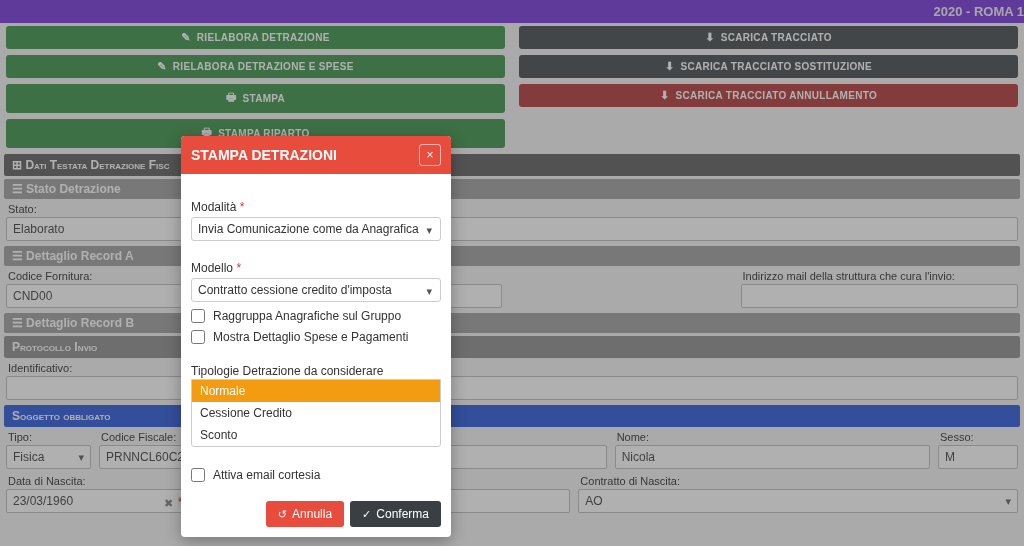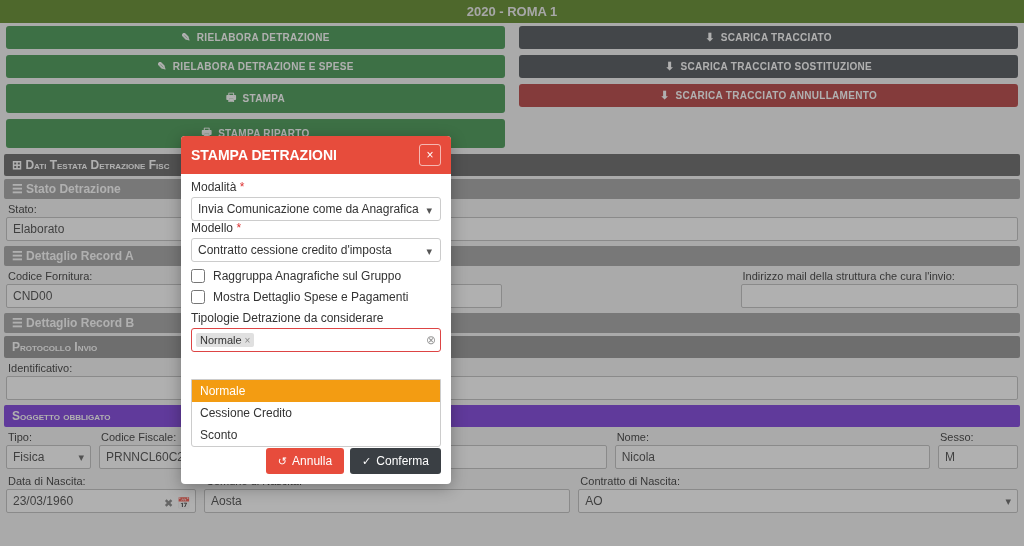--- a/index.html
+++ b/index.html
@@ -1,17 +1,17 @@
 <!DOCTYPE html>
 <html><head>
 <meta charset="utf-8">
 <style>
   * { box-sizing: border-box; margin:0; padding:0; }
   body { font-family: Arial, Helvetica, sans-serif; font-size:12px; background:#f5f5f5; color:#333; width:1024px; height:546px; overflow:hidden; position:relative; }
-  .header { background:#4d7c0f; color:#eee; text-align:center; font-weight:bold; padding:4px 0; font-size:13px; }
+  .header { background:#6d28d9; color:#eee; text-align:right; font-weight:bold; padding:4px 0; font-size:13px; }
   .btn-row { display:flex; gap:14px; padding:3px 6px; }
   .btn-row .col { flex:1; }
   .action-btn { width:100%; border:none; border-radius:3px; color:#fff; font-weight:bold; font-size:10px; padding:5px 0; display:flex; align-items:center; justify-content:center; gap:6px; cursor:pointer; letter-spacing:0.3px; }
   .green { background:#2e8b3d; }
   .dark  { background:#3a3f44; }
   .red   { background:#b02a2a; }
   .section-header { background:#555; color:#fff; padding:4px 8px; font-weight:bold; font-size:12px; border-radius:2px; margin:3px 4px 0 4px; font-variant:small-caps; }
   .sub-header { background:#999; color:#fff; padding:3px 8px; font-weight:bold; font-size:12px; border-radius:2px; margin:3px 4px 0 4px; }
   .field-row { display:flex; padding:2px 6px; gap:8px; }
   .field { display:flex; flex-direction:column; }
@@ -19,21 +19,21 @@
   .field-box { background:#fff; border:1px solid #bbb; border-radius:2px; height:24px; line-height:22px; padding:0 6px; font-size:12px; position:relative; }
   .select-caret::after { content:"▾"; position:absolute; right:6px; top:0; font-size:11px; color:#555; }
   .date-icons { position:absolute; right:4px; top:2px; font-size:11px; color:#777; display:flex; gap:4px; }
 
   .overlay { position:absolute; inset:0; background:rgba(80,80,80,0.45); }
 
   .modal { position:absolute; left:181px; top:136px; width:270px; background:#fff; border-radius:4px; box-shadow:0 4px 16px rgba(0,0,0,.3); }
   .modal-header { background:#e74c3c; color:#fff; font-weight:bold; padding:8px 10px; display:flex; justify-content:space-between; align-items:center; border-radius:4px 4px 0 0; font-size:14px; }
   .modal-close { width:22px; height:22px; border:1px solid rgba(255,255,255,.6); background:transparent; color:#fff; border-radius:3px; cursor:pointer; font-size:12px; }
   .modal-body { padding:6px 10px 4px 10px; }
-  .m-label { font-size:12px; margin:0 0 3px 0; display:block; }
+  .m-label { font-size:12px; margin:20px 0 3px 0; display:block; }
   .req { color:#d33; }
   .m-select { width:100%; border:1px solid #ccc; border-radius:3px; height:24px; line-height:22px; padding:0 6px; font-size:12px; position:relative; background:#fff; cursor:pointer; }
   .m-select::after { content:"▾"; position:absolute; right:8px; top:1px; color:#555; font-size:11px; }
   .m-check { display:flex; align-items:center; gap:8px; margin:7px 0; font-size:12px; }
   .m-check input { width:14px; height:14px; }
   .tag-input { width:100%; border:1px solid #d44; border-radius:3px; height:24px; padding:2px 4px; display:flex; align-items:center; gap:4px; position:relative; background:#fff; }
   .chip { background:#e0e0e0; border-radius:2px; padding:1px 4px; font-size:11px; display:flex; align-items:center; gap:3px; }
   .chip-x { color:#888; font-size:10px; cursor:pointer; }
   .clear-x { position:absolute; right:4px; color:#999; font-size:12px; cursor:pointer; }
   .dropdown { position:absolute; left:10px; right:10px; top:205px; background:#fff; border:1px solid #ccc; border-radius:0 0 3px 3px; z-index:5; }
@@ -126,21 +126,21 @@
 <div class="sub-header">☰ <span>Dettaglio Record B</span></div>
 
 <div class="section-header" style="background:#888"><span>Protocollo Invio</span></div>
 <div class="field-row">
   <div class="field" style="flex:1">
     <span class="field-label">Identificativo:</span>
     <div class="field-box"></div>
   </div>
 </div>
 
-<div class="section-header" style="background:#6d28d9"><span>Soggetto obbligato</span></div>
+<div class="section-header" style="background:#1d4ed8"><span>Soggetto obbligato</span></div>
 <div class="field-row">
   <div class="field" style="width:85px">
     <span class="field-label">Tipo:</span>
     <div class="field-box select-caret">Fisica</div>
   </div>
   <div class="field" style="width:160px">
     <span class="field-label">Codice Fiscale:</span>
     <div class="field-box">PRNNCL60C23A326S</div>
   </div>
   <div class="field" style="flex:1.4">

